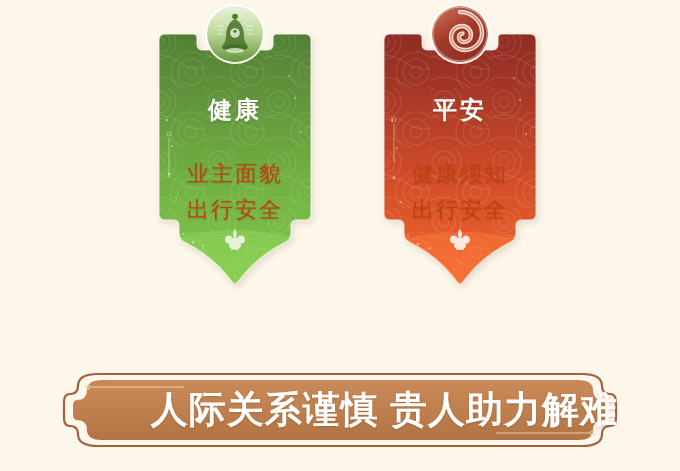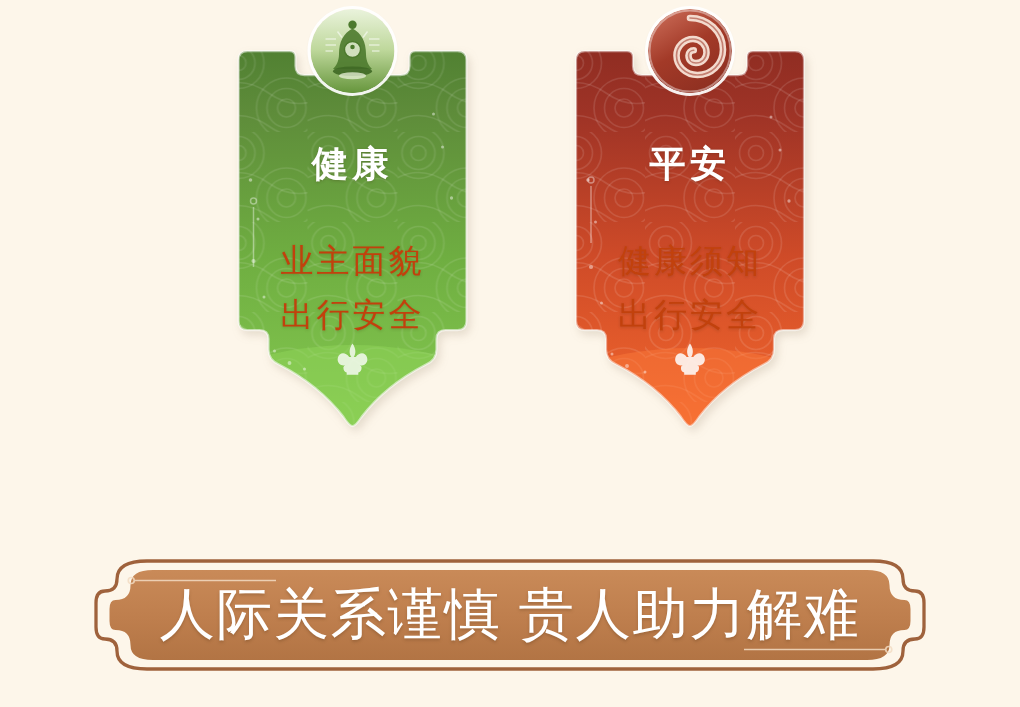--- a/index.html
+++ b/index.html
@@ -112,25 +112,25 @@
     position: absolute;
     left: 0; top: 0;
     width: 556px; height: 76px;
   }
   .banner-shape svg { display:block; }
   .banner-text {
     position: absolute;
     left: 0; right: 0;
     top: 50%;
     transform: translateY(-50%);
-    text-align: center;
+    text-align: right;
     color: #ffffff;
     font-size: 37px;
     line-height: 40px;
-    font-weight: 400;
+    font-weight: 700;
     letter-spacing: 1px;
     white-space: nowrap;
     text-shadow: 0 1px 2px rgba(110,70,35,0.35);
     pointer-events: none;
   }
 </style>
 </head>
 <body style="background: rgb(253, 246, 234);">
 
 <div id="stage" style="background: rgb(253, 246, 234);">

